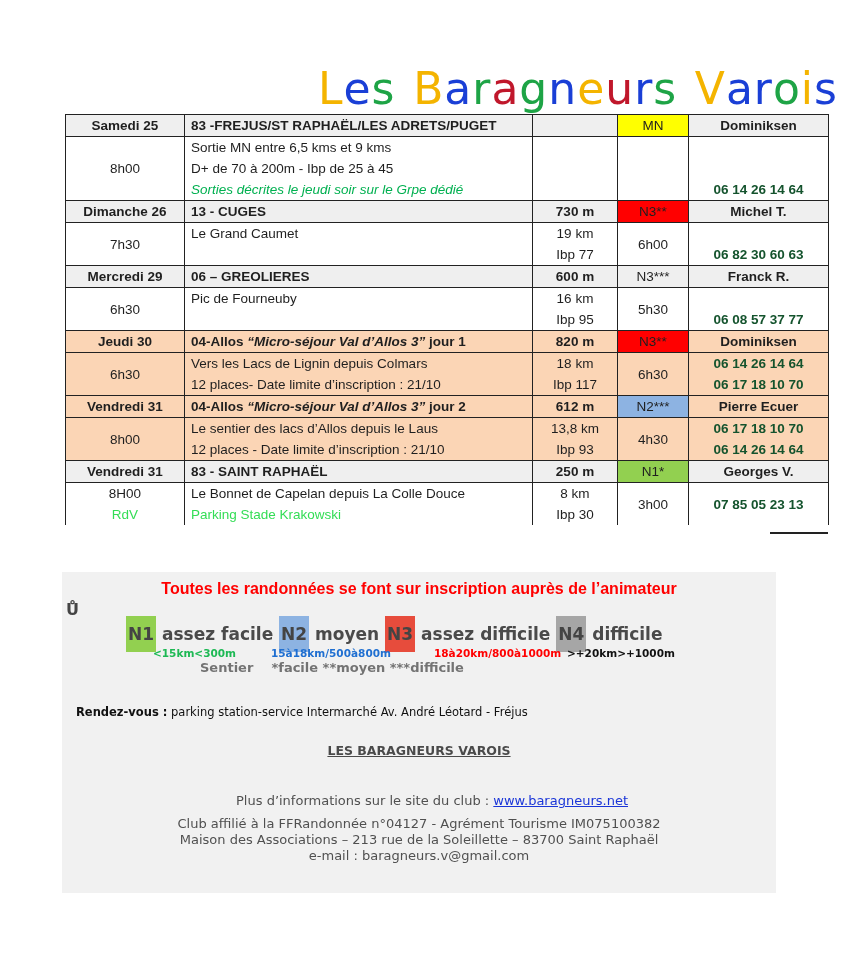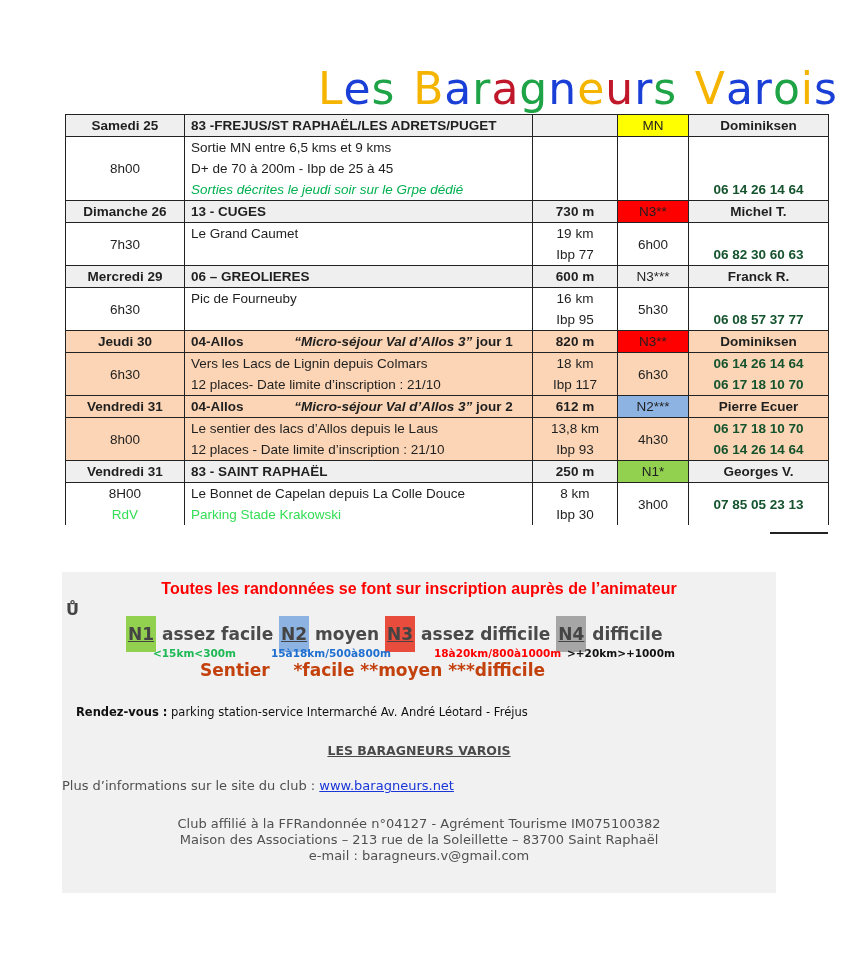--- a/index.html
+++ b/index.html
@@ -22,40 +22,40 @@
     tr.orange.detail td { background: #fbd5b5; }
     td.center { text-align: center; }
     td.top { vertical-align: top !important; }
     .level-yellow { background: #ffff00 !important; }
     .level-red { background: #ff0000 !important; }
     .level-blue { background: #8db3e2 !important; }
     .level-green { background: #92d050 !important; }
     .phone { color: #14532d; font-weight: bold; }
     .green-it { color: #00b050; font-style: italic; }
     .lightgreen { color: #33dd55; }
-    .it { font-style: italic; margin-left: 47px; }
+    .it { font-style: italic; }
     tr.last td { border-bottom: none; }
     .bottom-stub { position: absolute; left: 770px; top: 532px; width: 58px; height: 2px; background: #222; }
 
     .infobox { position: absolute; left: 62px; top: 572px; width: 714px; height: 321px; background: #f1f1f1;
       font-family: "DejaVu Sans", sans-serif; color: #505050; }
     .infobox .headline { position: absolute; left: 0; width: 714px; top: 8px; text-align: center; color: #ff0000;
       font-family: "Liberation Sans", sans-serif; font-size: 16px; font-weight: bold; }
     .infobox .glyph { position: absolute; left: 4px; top: 28px; font-size: 16px; font-weight: bold; color: #444; }
     .levels { position: absolute; left: 64px; top: 52px; font-size: 17px; font-weight: bold; white-space: nowrap; color: #4a4a4a; }
-    .lv { padding: 8px 2px; color: #444; text-decoration: underline; }
+    .lv { padding: 8px 2px; color: #444; }
     .lv1 { background: #92d050; } .lv2 { background: #8db3e2; } .lv3 { background: #e74c3c; } .lv4 { background: #a6a6a6; }
     .ranges { position: absolute; top: 75px; font-size: 10.5px; font-weight: bold; white-space: nowrap; }
     .r1 { left: 91px; color: #1db954; } .r2 { left: 209px; color: #1f6fd1; } .r3 { left: 372px; color: #ff0000; } .r4 { left: 505px; color: #111; }
-    .sentier { position: absolute; left: 138px; top: 88px; font-size: 17px; font-weight: bold; white-space: nowrap; color: #c2410c; }
+    .sentier { position: absolute; left: 138px; top: 88px; font-size: 13px; font-weight: bold; white-space: nowrap; color: #737373; }
     .rdv { position: absolute; left: 14px; top: 133px; font-size: 11.5px; color: #111; white-space: nowrap; }
     .rdv b { font-weight: bold; }
     .club { position: absolute; left: 0; width: 714px; top: 171px; text-align: center; font-size: 12.5px; font-weight: bold;
       text-decoration: underline; color: #4a4a4a; }
-    .more { position: absolute; left: 0; width: 566px; top: 206px; text-align: left; font-size: 13px; color: #505050; }
+    .more { position: absolute; left: 0; width: 566px; top: 221px; text-align: right; font-size: 13px; color: #505050; }
     .more a { color: #1a35d8; text-decoration: underline; }
     .addr { position: absolute; left: 0; width: 714px; top: 244px; text-align: center; font-size: 13px; line-height: 16px; color: #505050; }
   </style>
 </head>
 <body>
 
 <h1 class="title" id="title"><span style="color: rgb(244, 180, 0);">L</span><span style="color: rgb(26, 63, 214);">e</span><span style="color: rgb(30, 164, 70);">s</span><span style="color: rgb(0, 0, 0); width: 0.4em;"> </span><span style="color: rgb(244, 180, 0);">B</span><span style="color: rgb(26, 63, 214);">a</span><span style="color: rgb(30, 164, 70);">r</span><span style="color: rgb(192, 23, 43);">a</span><span style="color: rgb(30, 164, 70);">g</span><span style="color: rgb(26, 63, 214);">n</span><span style="color: rgb(244, 180, 0);">e</span><span style="color: rgb(192, 23, 43);">u</span><span style="color: rgb(26, 63, 214);">r</span><span style="color: rgb(30, 164, 70);">s</span><span style="color: rgb(0, 0, 0); width: 0.4em;"> </span><span style="color: rgb(244, 180, 0);">V</span><span style="color: rgb(26, 63, 214);">a</span><span style="color: rgb(26, 63, 214);">r</span><span style="color: rgb(30, 164, 70);">o</span><span style="color: rgb(244, 180, 0);">i</span><span style="color: rgb(26, 63, 214);">s</span></h1>
 
 <table class="prog">
   <colgroup>

